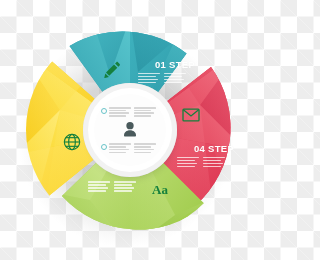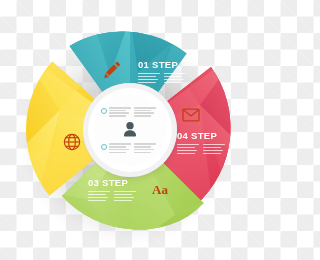--- a/index.html
+++ b/index.html
@@ -41,20 +41,21 @@
     pointer-events: none;
     user-select: none;
   }
   .seg-title {
     font-size: 9.5px;
     font-weight: bold;
     letter-spacing: 0.3px;
     white-space: nowrap;
     line-height: 1;
     text-shadow: 0 0 1px rgba(0,0,0,0.06);
+    margin-left: 17px;
   }
   .seg-lines {
     margin-top: 3px;
     display: flex;
     gap: 4px;
   }
   .seg-lines .col {
     display: flex;
     flex-direction: column;
     gap: 1.5px;
@@ -66,21 +67,21 @@
   }
   .seg-lines .ln.w1 { width: 22px; }
   .seg-lines .ln.w2 { width: 18px; }
   .seg-lines .ln.w3 { width: 20px; }
 
   
   .seg-icon {
     position: absolute;
     width: 20px;
     height: 20px;
-    color: #c2410c;
+    color: #15803d;
     pointer-events: none;
   }
   .seg-icon svg { display: block; width: 100%; height: 100%; }
   .seg-icon.glyph {
     font-size: 13px;
     font-weight: bold;
     line-height: 20px;
     text-align: center;
     font-family: "Liberation Serif", serif;
   }
@@ -318,40 +319,39 @@
     <svg viewBox="0 0 24 24" fill="none" stroke="currentColor" stroke-width="1.4">
       <circle cx="12" cy="12" r="9.2"></circle>
       <ellipse cx="12" cy="12" rx="4" ry="9.2"></ellipse>
       <line x1="2.8" y1="12" x2="21.2" y2="12"></line>
       <line x1="4.2" y1="6.8" x2="19.8" y2="6.8"></line>
       <line x1="4.2" y1="17.2" x2="19.8" y2="17.2"></line>
     </svg>
   </div>
 
   <div class="seg-label" style="left:88px; top:178px;">
-    <div class="seg-title">03 STEP</div>
     <div class="seg-lines">
       <div class="col">
         <div class="ln w1"></div>
           <div class="ln w2"></div>
         <div class="ln w3"></div>
           <div class="ln w2"></div>
       </div>
       <div class="col">
         <div class="ln w1"></div>
           <div class="ln w2"></div>
         <div class="ln w3"></div>
           <div class="ln w2"></div>
       </div>
     </div>
   </div>
 
   <div class="seg-icon glyph" style="left:150px; top:180px;">Aa</div>
 
-  <div class="seg-label" style="left:177px; top:131px;">
+  <div class="seg-label" style="left:177px; top:144px;">
     <div class="seg-title">04 STEP</div>
     <div class="seg-lines">
       <div class="col">
         <div class="ln w1"></div>
           <div class="ln w2"></div>
         <div class="ln w3"></div>
           <div class="ln w2"></div>
       </div>
       <div class="col">
         <div class="ln w1"></div>

